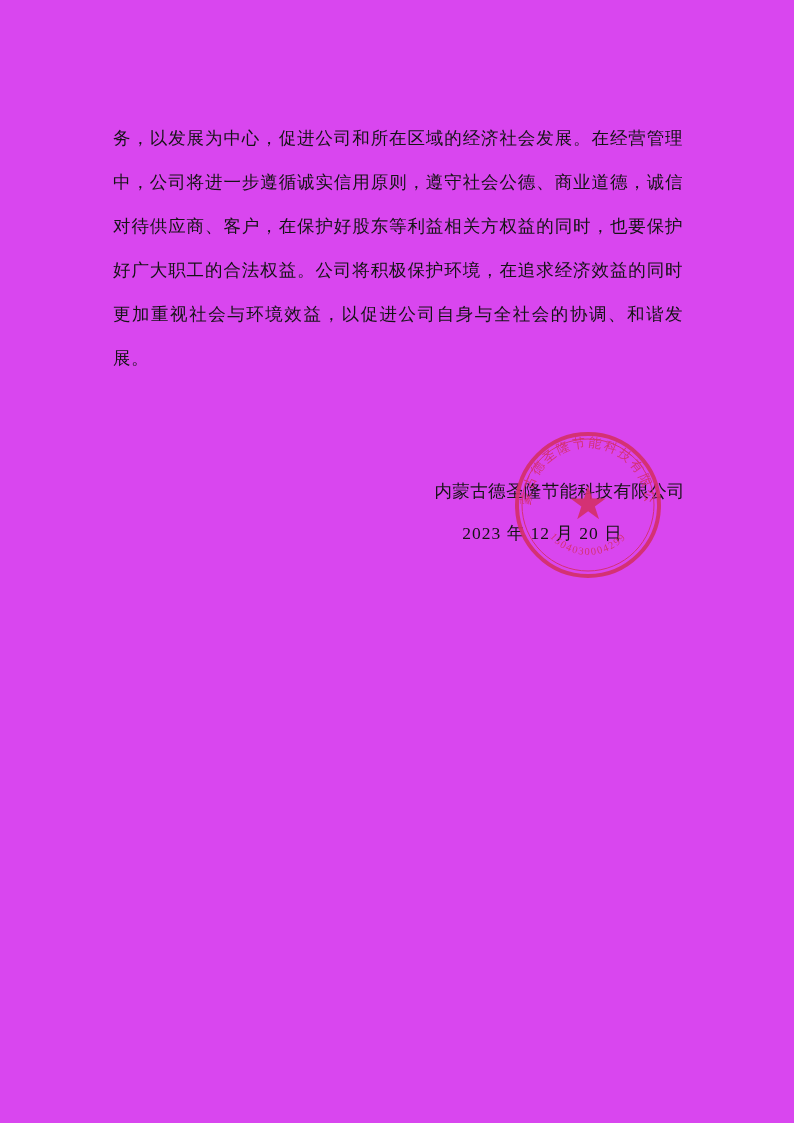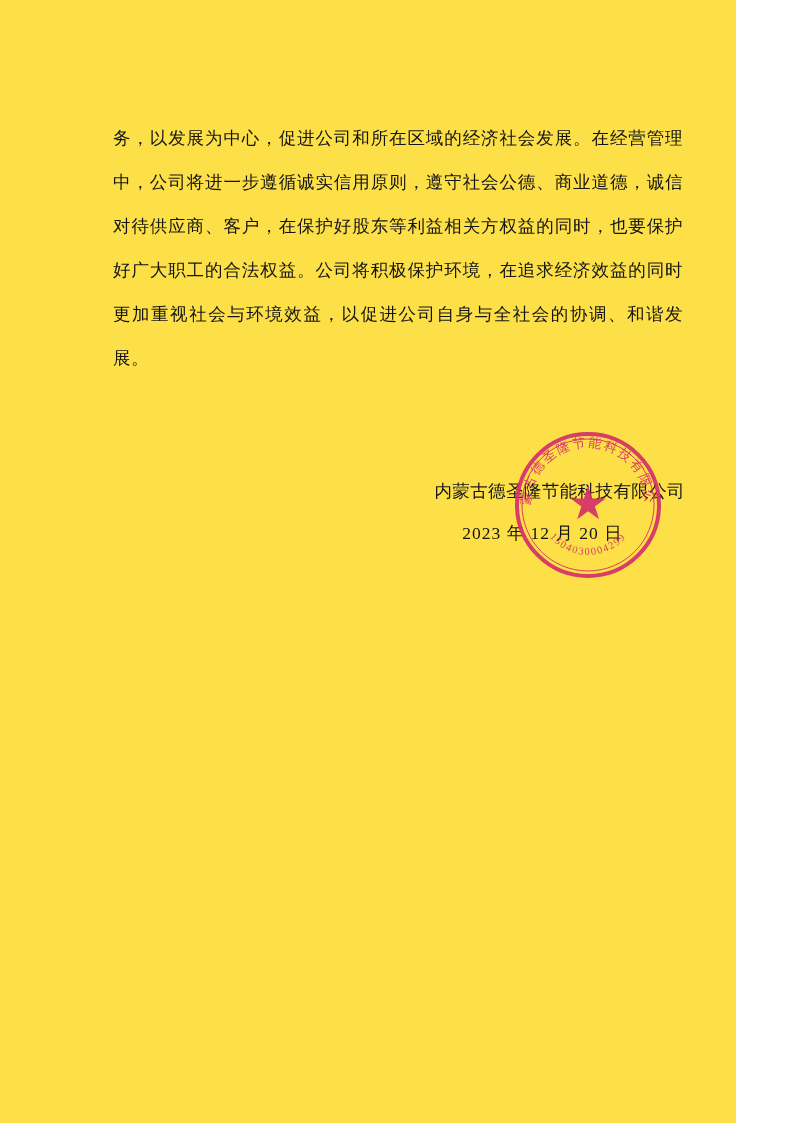--- a/index.html
+++ b/index.html
@@ -13,23 +13,23 @@
     position: relative;
     font-family: "Liberation Serif", "DejaVu Serif", serif;
     color: #1a1a1a;
     overflow: hidden;
   }
 
   .page {
     position: absolute;
     left: 0;
     top: 0;
-    width: 736px;
+    width: 794px;
     height: 1123px;
-    background: #fde047;
+    background: #d946ef;
   }
 
   .body-text {
     position: absolute;
     left: 113px;
     top: 98px;
     width: 570px;
     font-size: 17.5px;
     line-height: 44px;
     letter-spacing: 0.4px;

